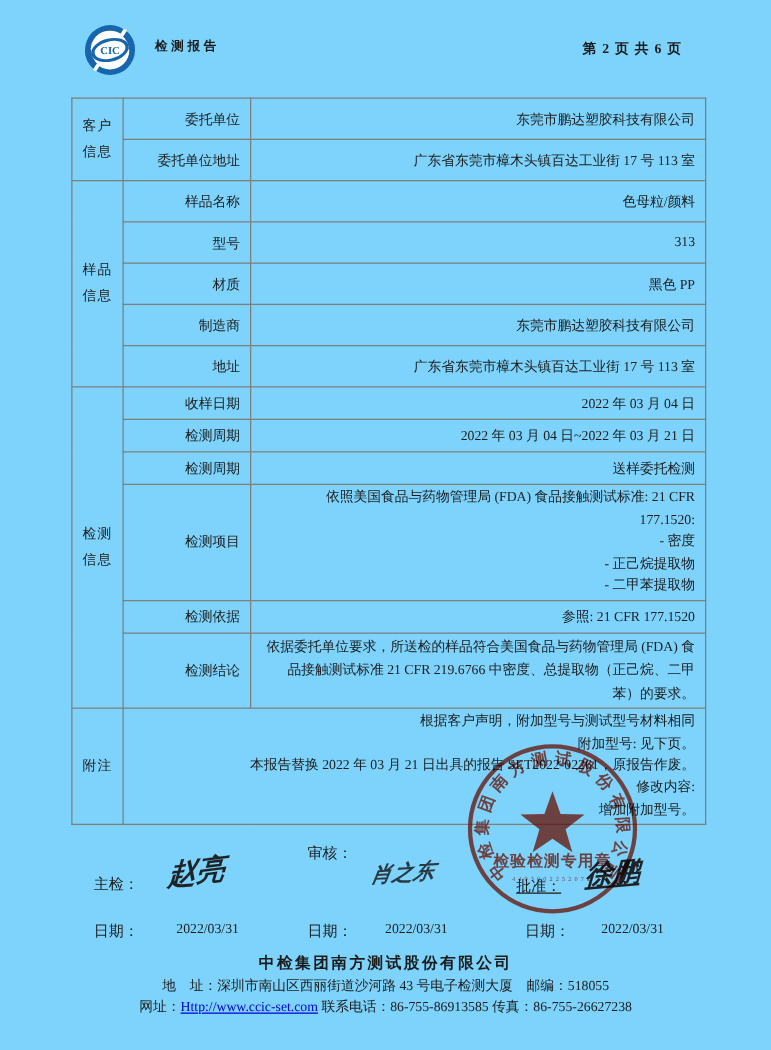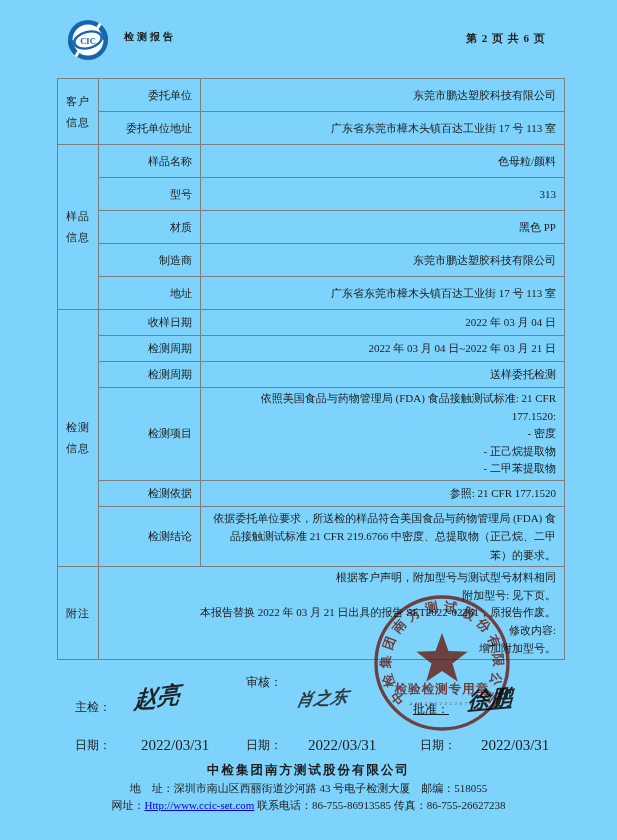--- a/index.html
+++ b/index.html
@@ -19,21 +19,21 @@
   td.sec{width:41px;text-align:center;padding:0;line-height:21px;letter-spacing:1px;}
   td.lbl{width:102px;padding-left:13px;}
   td.val{width:364px;padding-left:11px;}
   .ml{line-height:17.6px;}
   .conclusion{line-height:18.4px;text-align:justify;padding-top:3px;padding-bottom:3px;}
   tr.h33{height:33px;} tr.h26{height:26px;} tr.h88{height:88px;} tr.h56{height:56px;}
   td.topalign{vertical-align:middle;}
   td.notes{padding:5px 10px;line-height:17.6px;vertical-align:middle;}
   
   .role-label,.date-label{font-size:12px;}
-  .date-value{font-size:15px;}
+  .date-value{font-size:11px;}
   .sig{font-style:italic;font-weight:bold;color:#151515;opacity:.92;white-space:nowrap;}
   .sig1{font-size:23px;transform:rotate(-7deg) skewX(-10deg);}
   .sig2{font-size:17px;transform:rotate(-4deg) skewX(-14deg);opacity:.8;}
   .sig3{font-size:22px;transform:rotate(-5deg) skewX(-8deg);text-decoration:underline;}
   
   .stamp{mix-blend-mode:multiply;opacity:.9;}
   
   .footer-company{font-size:12.5px;font-weight:bold;letter-spacing:2px;text-align:center;width:617px;}
   .footer-line{font-size:11px;text-align:center;width:617px;}
   .footer-link{color:#0000d8;text-decoration:underline;margin-top:44px;}

